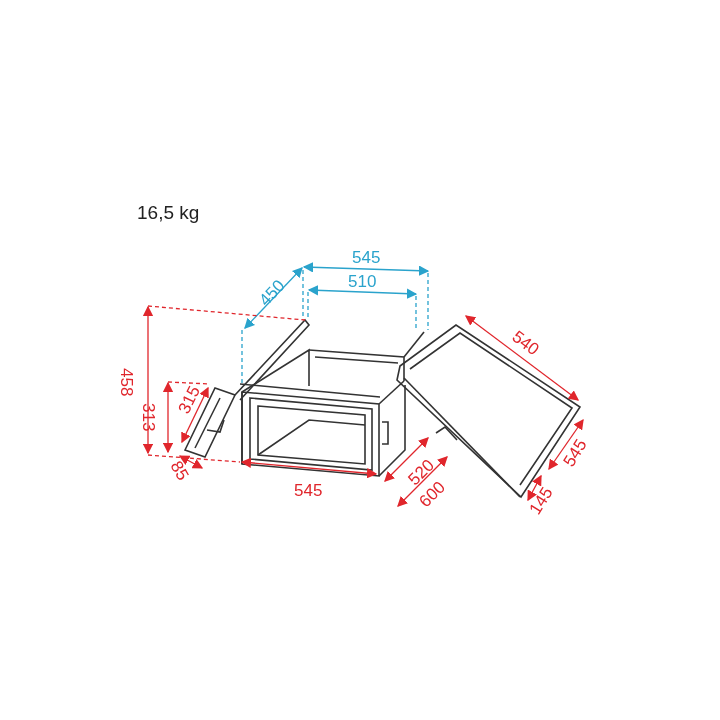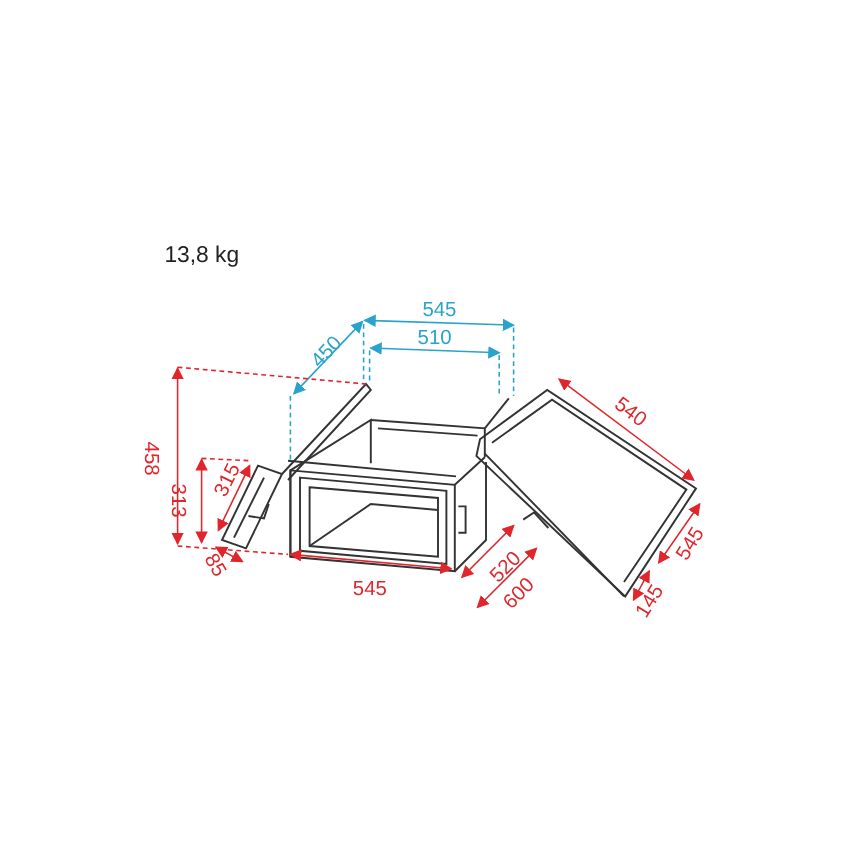--- a/index.html
+++ b/index.html
@@ -5,21 +5,21 @@
   html, body { margin:0; padding:0; background:#ffffff; }
   body { width:720px; height:720px; position:relative; overflow:hidden; font-family:"Liberation Sans", sans-serif; }
   .weight { position:absolute; left:137px; top:202px; font-size:19px; color:#222; font-family:"Liberation Sans", sans-serif; }
   svg { position:absolute; left:0; top:0; }
   .dimR { fill:#e0262c; font-family:"Liberation Sans", sans-serif; font-size:17px; }
   .dimB { fill:#2aa3cc; font-family:"Liberation Sans", sans-serif; font-size:17px; }
 </style>
 </head>
 <body>
 
-<div class="weight">13,8 kg</div>
+<div class="weight">16,5 kg</div>
 
 <svg width="720" height="720" viewBox="0 0 720 720">
   <defs>
     <marker id="ar" markerWidth="8" markerHeight="8" refX="7" refY="4" orient="auto-start-reverse">
       <path d="M0,0 L8,4 L0,8 z" fill="#e0262c"></path>
     </marker>
     <marker id="ab" markerWidth="8" markerHeight="8" refX="7" refY="4" orient="auto-start-reverse">
       <path d="M0,0 L8,4 L0,8 z" fill="#2aa3cc"></path>
     </marker>
   </defs>

